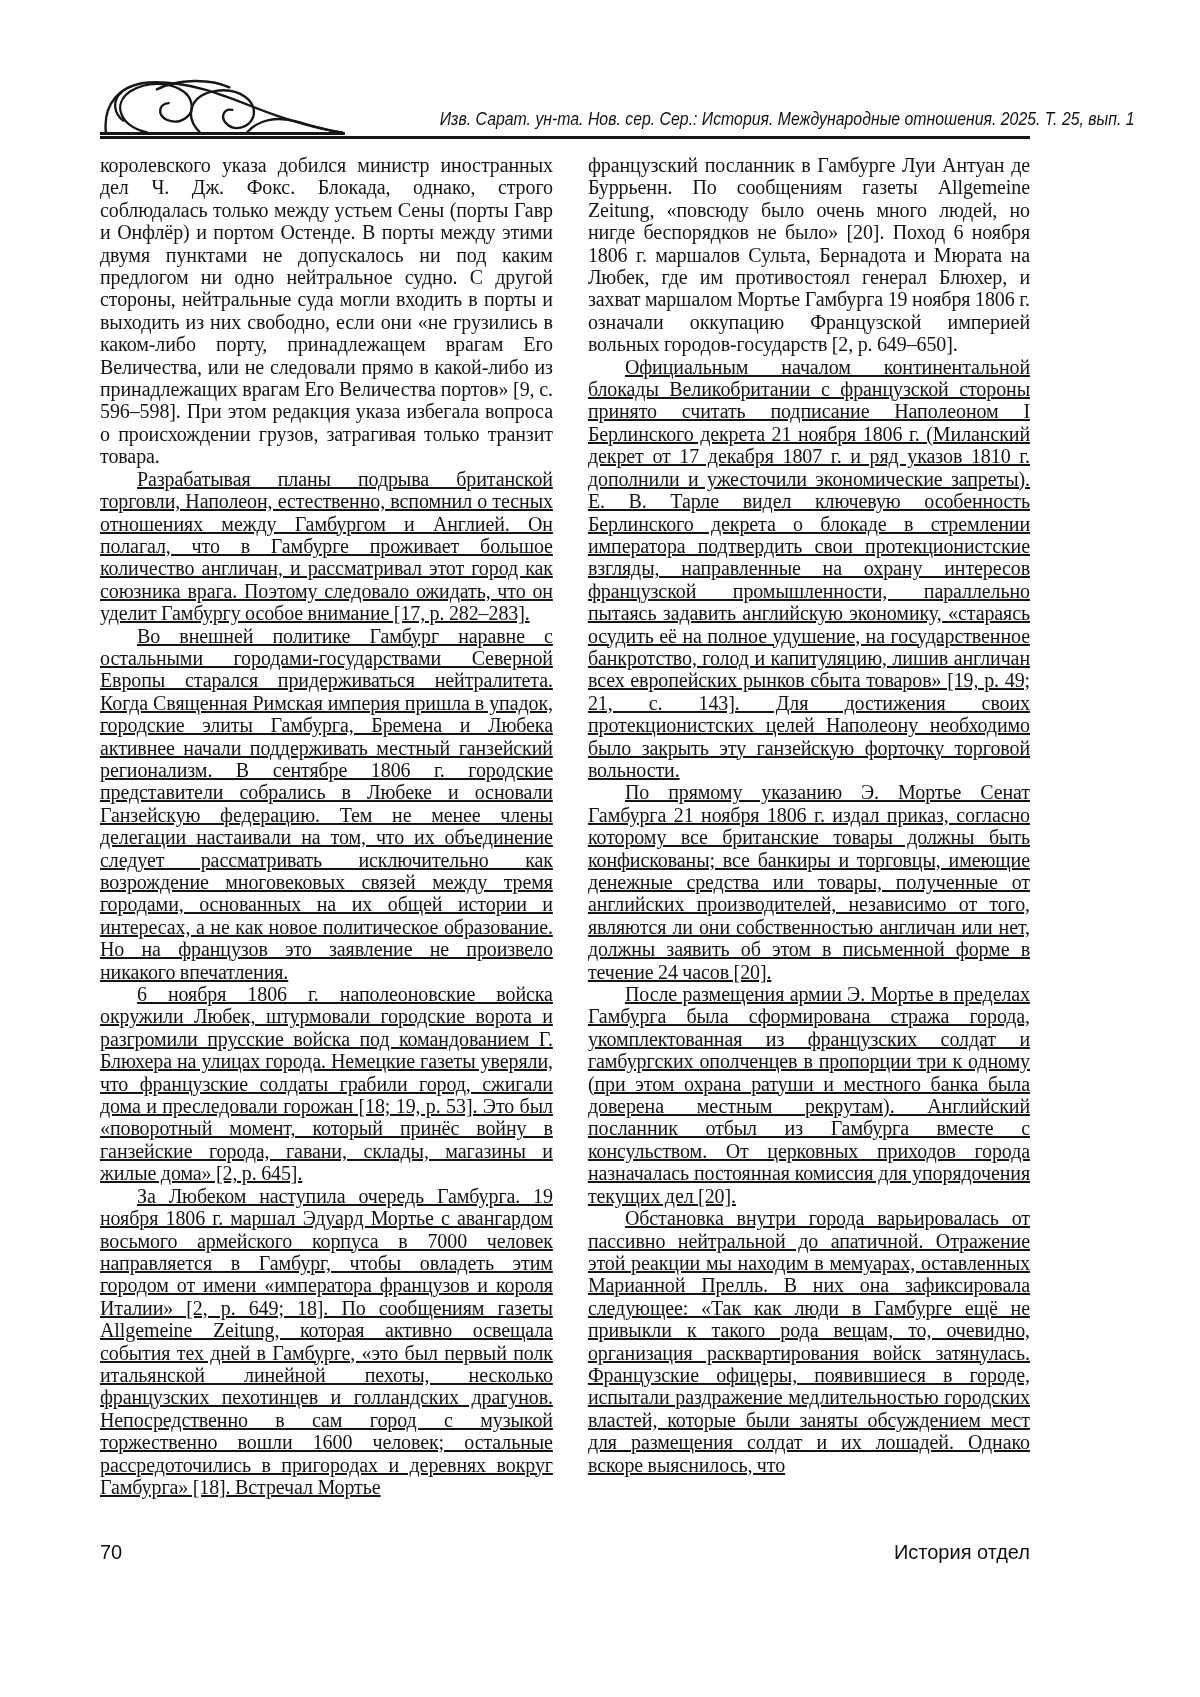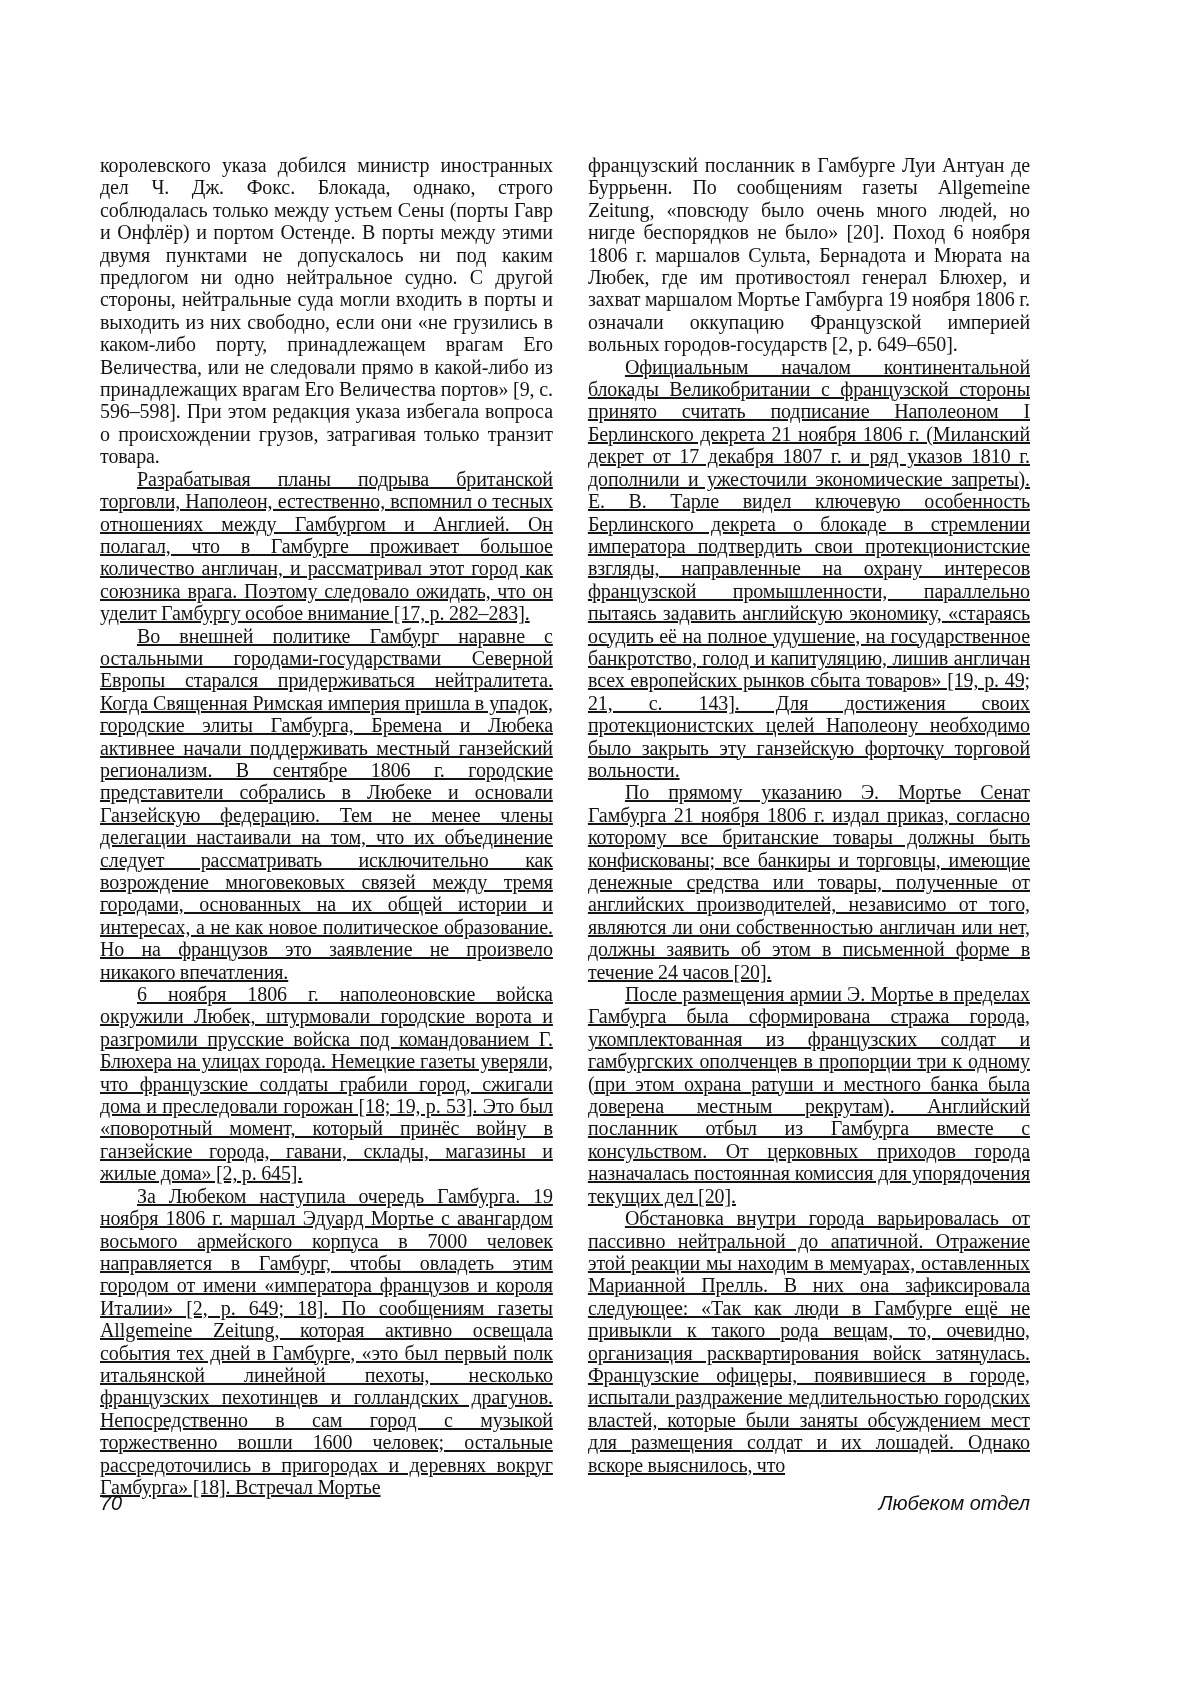--- a/index.html
+++ b/index.html
@@ -66,52 +66,67 @@
     word-spacing: -0.4px;
     hyphens: auto;
     -webkit-hyphens: auto;
     color: #141414;
   }
   .para.indent { text-indent: 37px; text-decoration: underline; }
   
   .footer {
     position: absolute;
     left: 100px;
-    top: 1492px;
+    top: 1541px;
     width: 930px;
     display: flex;
     justify-content: space-between;
     align-items: baseline;
     font-family: "Liberation Sans", sans-serif;
-    font-style: italic;
     font-size: 20px;
     color: #111111;
   }
 </style>
 </head>
 <body>
 
 <div class="page">
 
+  <div class="header">
+    <div class="ornament">
+      <svg viewBox="0 0 250 60" width="245" height="60" xmlns="http://www.w3.org/2000/svg">
+        <g fill="none" stroke="#161616" stroke-width="2.4" stroke-linecap="round">
+          <path d="M6 57 C3 28 20 8 50 6 C88 4 124 18 154 30 C188 44 226 54 247 57"></path>
+          <path d="M48 57 C20 50 12 28 31 15 C54 1 88 8 93 26 C97 40 82 50 68 44 C58 39 60 28 70 27"></path>
+          <path d="M102 57 C85 40 93 19 116 15 C142 10 162 26 156 42 C151 53 137 56 129 48 C122 41 127 32 135 34"></path>
+          <path d="M150 57 C161 44 181 40 201 46 C216 50 233 55 247 57"></path>
+          <path d="M58 13 C80 2 112 2 132 11"></path>
+          <path d="M24 45 C14 38 12 24 22 16"></path>
+        </g>
+        <path d="M0 58 L250 58" stroke="#161616" stroke-width="3" fill="none"></path>
+      </svg>
+    </div>
+    <div class="running-title">Изв. Сарат. ун-та. Нов. сер. Сер.: История. Международные отношения. 2025. Т. 25, вып. 1</div>
+  </div>
 
   <div class="columns">
     <div class="col col-left">
       <p class="para">королевского указа добился министр иностранных дел Ч. Дж. Фокс. Блокада, однако, строго соблюдалась только между устьем Сены (порты Гавр и Онфлёр) и портом Остенде. В порты между этими двумя пунктами не допускалось ни под каким предлогом ни одно нейтральное судно. С другой стороны, нейтральные суда могли входить в порты и выходить из них свободно, если они «не грузились в каком-либо порту, принадлежащем врагам Его Величества, или не следовали прямо в какой-либо из принадлежащих врагам Его Величества портов» [9, с. 596–598]. При этом редакция указа избегала вопроса о происхождении грузов, затрагивая только транзит товара.</p>
       <p class="para indent">Разрабатывая планы подрыва британской торговли, Наполеон, естественно, вспомнил о тесных отношениях между Гамбургом и Англией. Он полагал, что в Гамбурге проживает большое количество англичан, и рассматривал этот город как союзника врага. Поэтому следовало ожидать, что он уделит Гамбургу особое внимание [17, p. 282–283].</p>
       <p class="para indent">Во внешней политике Гамбург наравне с остальными городами-государствами Северной Европы старался придерживаться нейтралитета. Когда Священная Римская империя пришла в упадок, городские элиты Гамбурга, Бремена и Любека активнее начали поддерживать местный ганзейский регионализм. В сентябре 1806 г. городские представители собрались в Любеке и основали Ганзейскую федерацию. Тем не менее члены делегации настаивали на том, что их объединение следует рассматривать исключительно как возрождение многовековых связей между тремя городами, основанных на их общей истории и интересах, а не как новое политическое образование. Но на французов это заявление не произвело никакого впечатления.</p>
       <p class="para indent">6 ноября 1806 г. наполеоновские войска окружили Любек, штурмовали городские ворота и разгромили прусские войска под командованием Г. Блюхера на улицах города. Немецкие газеты уверяли, что французские солдаты грабили город, сжигали дома и преследовали горожан [18; 19, p. 53]. Это был «поворотный момент, который принёс войну в ганзейские города, гавани, склады, магазины и жилые дома» [2, p. 645].</p>
       <p class="para indent">За Любеком наступила очередь Гамбурга. 19 ноября 1806 г. маршал Эдуард Мортье с авангардом восьмого армейского корпуса в 7000 человек направляется в Гамбург, чтобы овладеть этим городом от имени «императора французов и короля Италии» [2, p. 649; 18]. По сообщениям газеты Allgemeine Zeitung, которая активно освещала события тех дней в Гамбурге, «это был первый полк итальянской линейной пехоты, несколько французских пехотинцев и голландских драгунов. Непосредственно в сам город с музыкой торжественно вошли 1600 человек; остальные рассредоточились в пригородах и деревнях вокруг Гамбурга» [18]. Встречал Мортье</p>
     </div>
     <div class="col col-right">
       <p class="para">французский посланник в Гамбурге Луи Антуан де Буррьенн. По сообщениям газеты Allgemeine Zeitung, «повсюду было очень много людей, но нигде беспорядков не было» [20]. Поход 6 ноября 1806 г. маршалов Сульта, Бернадота и Мюрата на Любек, где им противостоял генерал Блюхер, и захват маршалом Мортье Гамбурга 19 ноября 1806 г. означали оккупацию Французской империей вольных городов-государств [2, p. 649–650].</p>
       <p class="para indent">Официальным началом континентальной блокады Великобритании с французской стороны принято считать подписание Наполеоном I Берлинского декрета 21 ноября 1806 г. (Миланский декрет от 17 декабря 1807 г. и ряд указов 1810 г. дополнили и ужесточили экономические запреты). Е. В. Тарле видел ключевую особенность Берлинского декрета о блокаде в стремлении императора подтвердить свои протекционистские взгляды, направленные на охрану интересов французской промышленности, параллельно пытаясь задавить английскую экономику, «стараясь осудить её на полное удушение, на государственное банкротство, голод и капитуляцию, лишив англичан всех европейских рынков сбыта товаров» [19, p. 49; 21, с. 143]. Для достижения своих протекционистских целей Наполеону необходимо было закрыть эту ганзейскую форточку торговой вольности.</p>
       <p class="para indent">По прямому указанию Э. Мортье Сенат Гамбурга 21 ноября 1806 г. издал приказ, согласно которому все британские товары должны быть конфискованы; все банкиры и торговцы, имеющие денежные средства или товары, полученные от английских производителей, независимо от того, являются ли они собственностью англичан или нет, должны заявить об этом в письменной форме в течение 24 часов [20].</p>
       <p class="para indent">После размещения армии Э. Мортье в пределах Гамбурга была сформирована стража города, укомплектованная из французских солдат и гамбургских ополченцев в пропорции три к одному (при этом охрана ратуши и местного банка была доверена местным рекрутам). Английский посланник отбыл из Гамбурга вместе с консульством. От церковных приходов города назначалась постоянная комиссия для упорядочения текущих дел [20].</p>
       <p class="para indent">Обстановка внутри города варьировалась от пассивно нейтральной до апатичной. Отражение этой реакции мы находим в мемуарах, оставленных Марианной Прелль. В них она зафиксировала следующее: «Так как люди в Гамбурге ещё не привыкли к такого рода вещам, то, очевидно, организация расквартирования войск затянулась. Французские офицеры, появившиеся в городе, испытали раздражение медлительностью городских властей, которые были заняты обсуждением мест для размещения солдат и их лошадей. Однако вскоре выяснилось, что</p>
     </div>
   </div>
 
   <div class="footer">
     <span>70</span>
-    <span>Любеком отдел</span>
+    <span>История отдел</span>
   </div>
 
 </div>
 
 </body></html>

